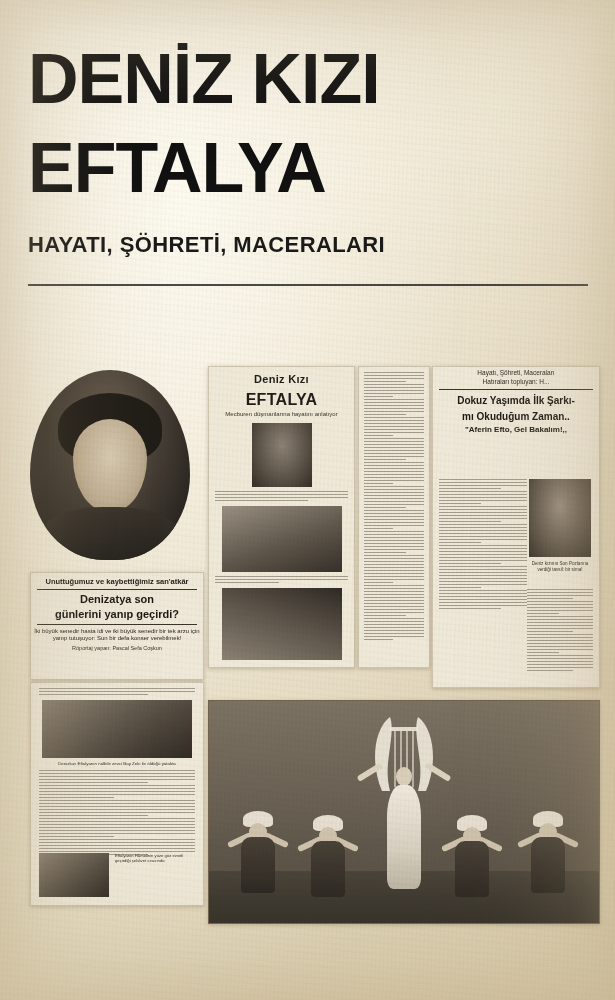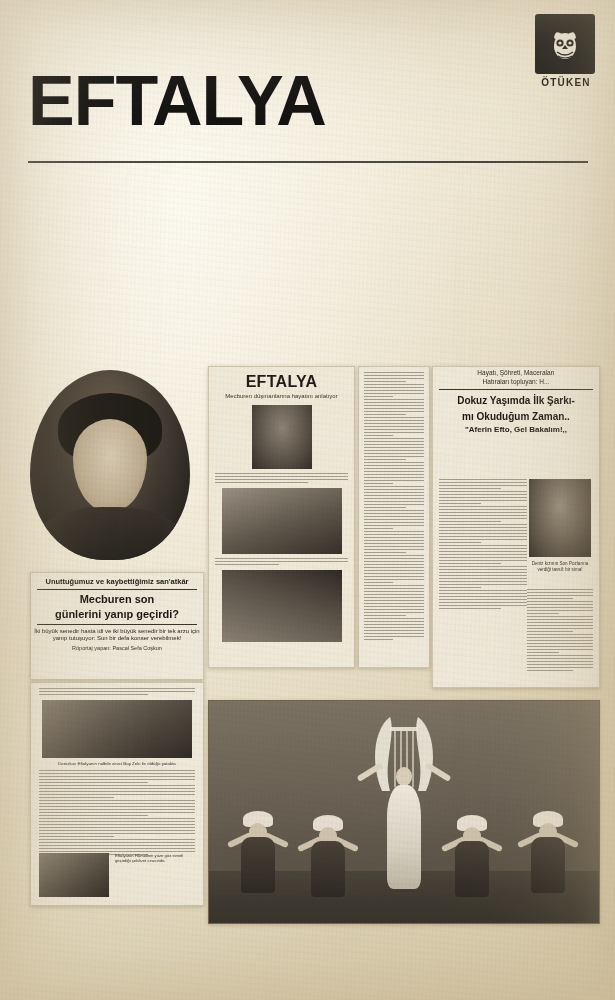--- a/index.html
+++ b/index.html
@@ -472,53 +472,40 @@
     letter-spacing: 3px;
     color: #3c372e;
     margin-top: -3px;
   }
 </style>
 </head>
 <body>
 
 <div class="cover">
 
-  <div class="publisher">
-    <div class="publisher-mark">
-      <svg width="40" height="40" viewBox="0 0 40 40" aria-hidden="true">
-        <ellipse cx="20" cy="22" rx="11" ry="13" fill="#f3efe4"></ellipse>
-        <path d="M9 14 Q10 6 15 9 Q20 12 25 9 Q30 6 31 14 Q26 18 20 18 Q14 18 9 14Z" fill="#f3efe4"></path>
-        <circle cx="15" cy="19" r="3.6" fill="#1b1b1b"></circle>
-        <circle cx="25" cy="19" r="3.6" fill="#1b1b1b"></circle>
-        <circle cx="15" cy="19" r="1.6" fill="#f3efe4"></circle>
-        <circle cx="25" cy="19" r="1.6" fill="#f3efe4"></circle>
-        <path d="M20 21 l-3 4 h6 z" fill="#1b1b1b"></path>
-        <path d="M12 28 q8 6 16 0" stroke="#1b1b1b" stroke-width="1.4" fill="none"></path>
-        <path d="M13 32 q7 4 14 0" stroke="#1b1b1b" stroke-width="1.2" fill="none"></path>
-      </svg>
-    </div>
-    <div class="publisher-name">ÖTÜKEN</div>
-  </div>
 
   <div class="title-block">
+    <div class="title-line">DENİZ KIZI</div>
     <div class="title-line second">EFTALYA</div>
+    <div class="subtitle">HAYATI, ŞÖHRETİ, MACERALARI</div>
     <div class="rule"></div>
   </div>
 
   <div class="collage">
 
     <div class="clip portrait">
       <div class="pimg">
         <div class="hair"></div>
         <div class="face"></div>
         <div class="shoulders"></div>
       </div>
     </div>
 
     <div class="clip c-mag">
+      <div class="mag-title">Deniz Kızı</div>
       <div class="mag-title" style="font-size:16px;">EFTALYA</div>
       <div class="mag-sub">Mecburen düşmanlarına hayatını anlatıyor</div>
       <div class="mag-photo"></div>
       <div style="padding:4px 6px 0;">
         <div class="tl"></div>
           <div class="tl"></div>
           <div class="tl"></div>
         <div class="tl sh"></div>
       </div>
       <div class="mag-photo2"></div>
@@ -708,21 +695,21 @@
           <div class="tl"></div>
           <div class="tl"></div>
         <div class="tl"></div>
           <div class="tl sh"></div>
       </div>
     </div>
 
     <div class="clip c-left">
       <div class="kicker">Unuttuğumuz ve kaybettiğimiz san'atkâr</div>
       <div style="height:1px;background:#3a342b;margin:3px 6px;"></div>
-      <div class="head">Mecburen son</div>
+      <div class="head">Denizatya son</div>
       <div class="head">günlerini yanıp geçirdi?</div>
       <div style="height:1px;background:#3a342b;margin:4px 6px 3px;"></div>
       <div class="dek">İki büyük senedir hasta idi ve iki büyük senedir bir tek arzu için yanıp tutuşuyor: Sun bir defa konser verebilmek!</div>
       <div class="byline">Röportaj yapan: Pascal Sefa Coşkun</div>
     </div>
 
     <div class="clip c-lowleft">
       <div style="padding:5px 8px 0;">
         <div class="tl"></div>
           <div class="tl"></div>

